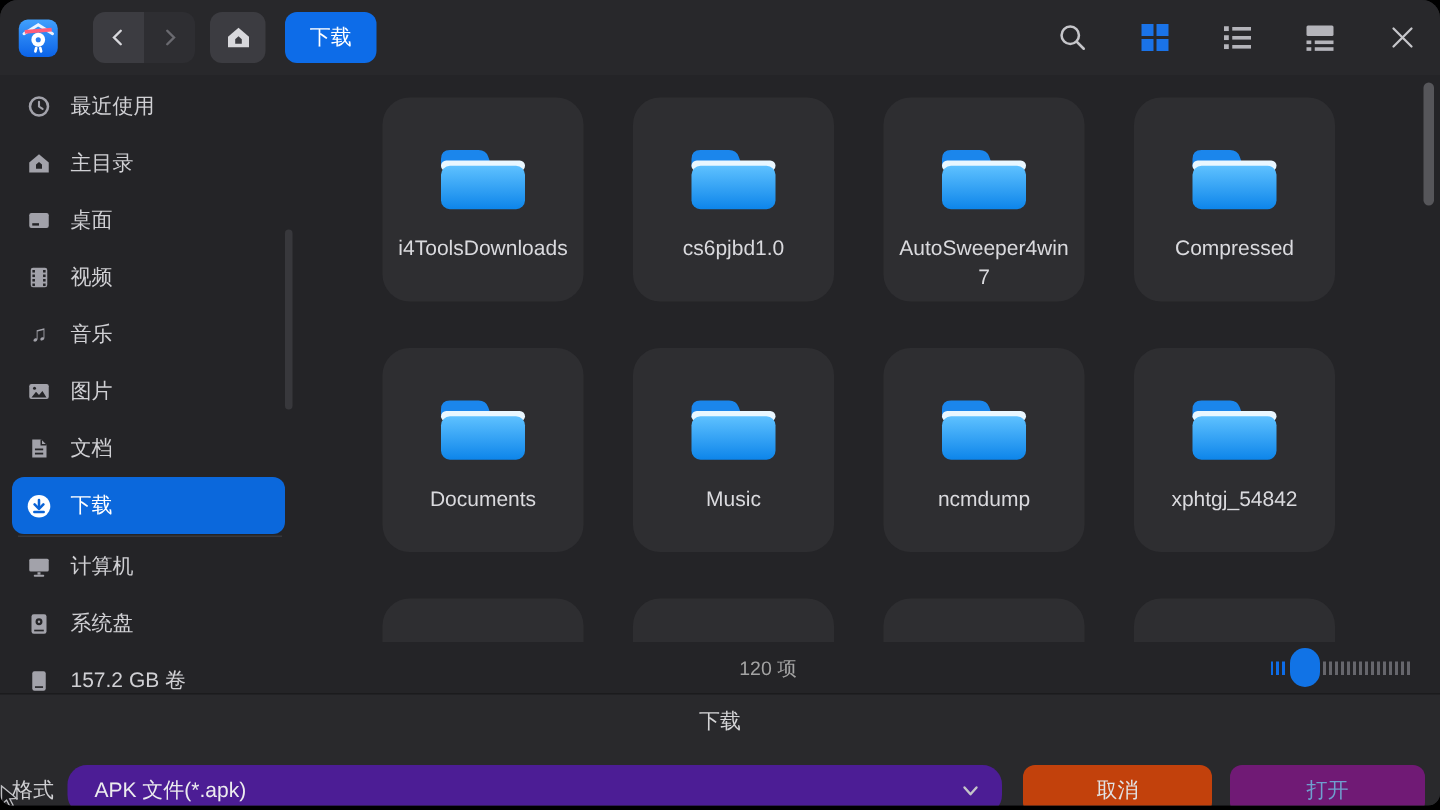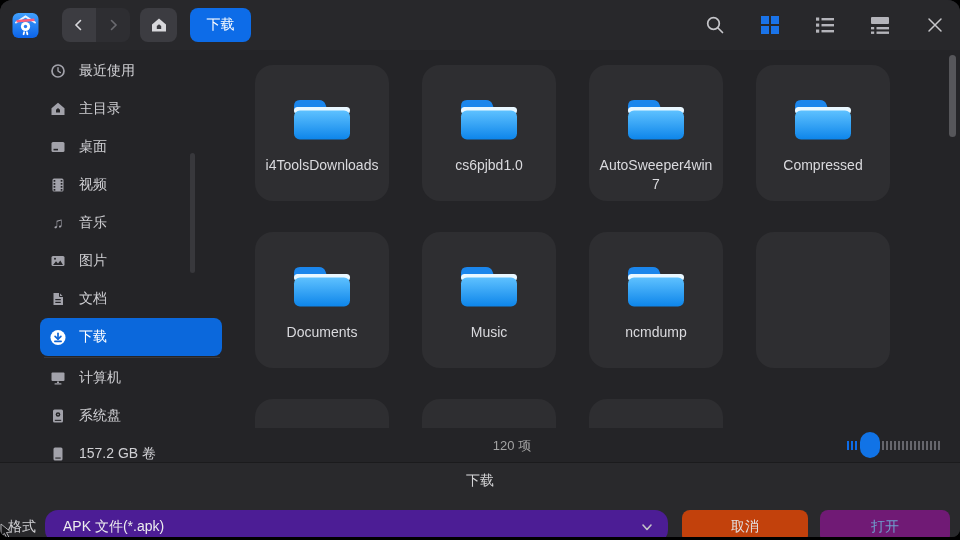--- a/index.html
+++ b/index.html
@@ -14,21 +14,21 @@
   .nav-half{width:34px;height:34px;display:flex;align-items:center;justify-content:center;}
   .nav-back{background:#3c3c41;}
   .nav-fwd{background:#2e2e32;}
   .home-btn{margin-left:10px;width:37px;height:34px;border-radius:8px;background:#3c3c41;
     display:flex;align-items:center;justify-content:center;}
   .path-tab{margin-left:13px;min-width:61px;height:34px;border-radius:8px;background:#0d6ce8;
     color:#fff;font-size:14px;display:flex;align-items:center;justify-content:center;padding:0 10px;box-sizing:border-box;}
   .win-icons{margin-left:auto;display:flex;gap:19px;padding-right:7px;}
   .tool-btn{width:36px;height:36px;display:flex;align-items:center;justify-content:center;}
   
-  .sidebar{position:absolute;left:0;top:52px;width:200px;bottom:75px;overflow:hidden;margin-left:32px;}
+  .sidebar{position:absolute;left:0;top:52px;width:200px;bottom:75px;overflow:hidden;}
   .side-item{height:38px;margin:0 10px 0 8px;border-radius:8px;display:flex;align-items:center;
     padding-left:10px;box-sizing:border-box;color:#d0d0d4;font-size:14px;}
   .side-item .s-ic{width:16px;height:16px;margin-right:13px;flex:0 0 auto;display:flex;align-items:center;justify-content:center;}
   .side-item.selected{background:#0b68dc;color:#fff;}
   .side-sep{height:1px;background:#38383b;margin:1px 12px;}
   .music-glyph{font-size:15px;color:#a2a2aa;line-height:16px;}
   .side-scroll{position:absolute;left:190px;top:153px;width:5px;height:120px;border-radius:2.5px;background:#38383c;}
   
   .main{position:absolute;left:200px;top:52px;right:0;bottom:75px;overflow:hidden;}
   .grid{display:grid;grid-template-columns:repeat(4,134px);grid-auto-rows:136px;
@@ -311,20 +311,26 @@
             <use href="#folder-sym"></use>
           </svg>
         <div class="tile-label">Music</div>
       </div>
       <div class="tile">
         <svg width="64" height="50" viewBox="0 0 64 50">
             <use href="#folder-sym"></use>
           </svg>
         <div class="tile-label">ncmdump</div>
       </div>
+      <div class="tile">
+        <svg width="64" height="50" viewBox="0 0 64 50">
+            <use href="#folder-sym"></use>
+          </svg>
+        <div class="tile-label">xphtgj_54842</div>
+      </div>
       <div class="tile"></div>
       <div class="tile"></div>
       <div class="tile"></div>
       <div class="tile"></div>
     </div>
   </div>
 
   <div class="status">
     <div class="status-count">120 项</div>
     <div class="zoom-slider">

